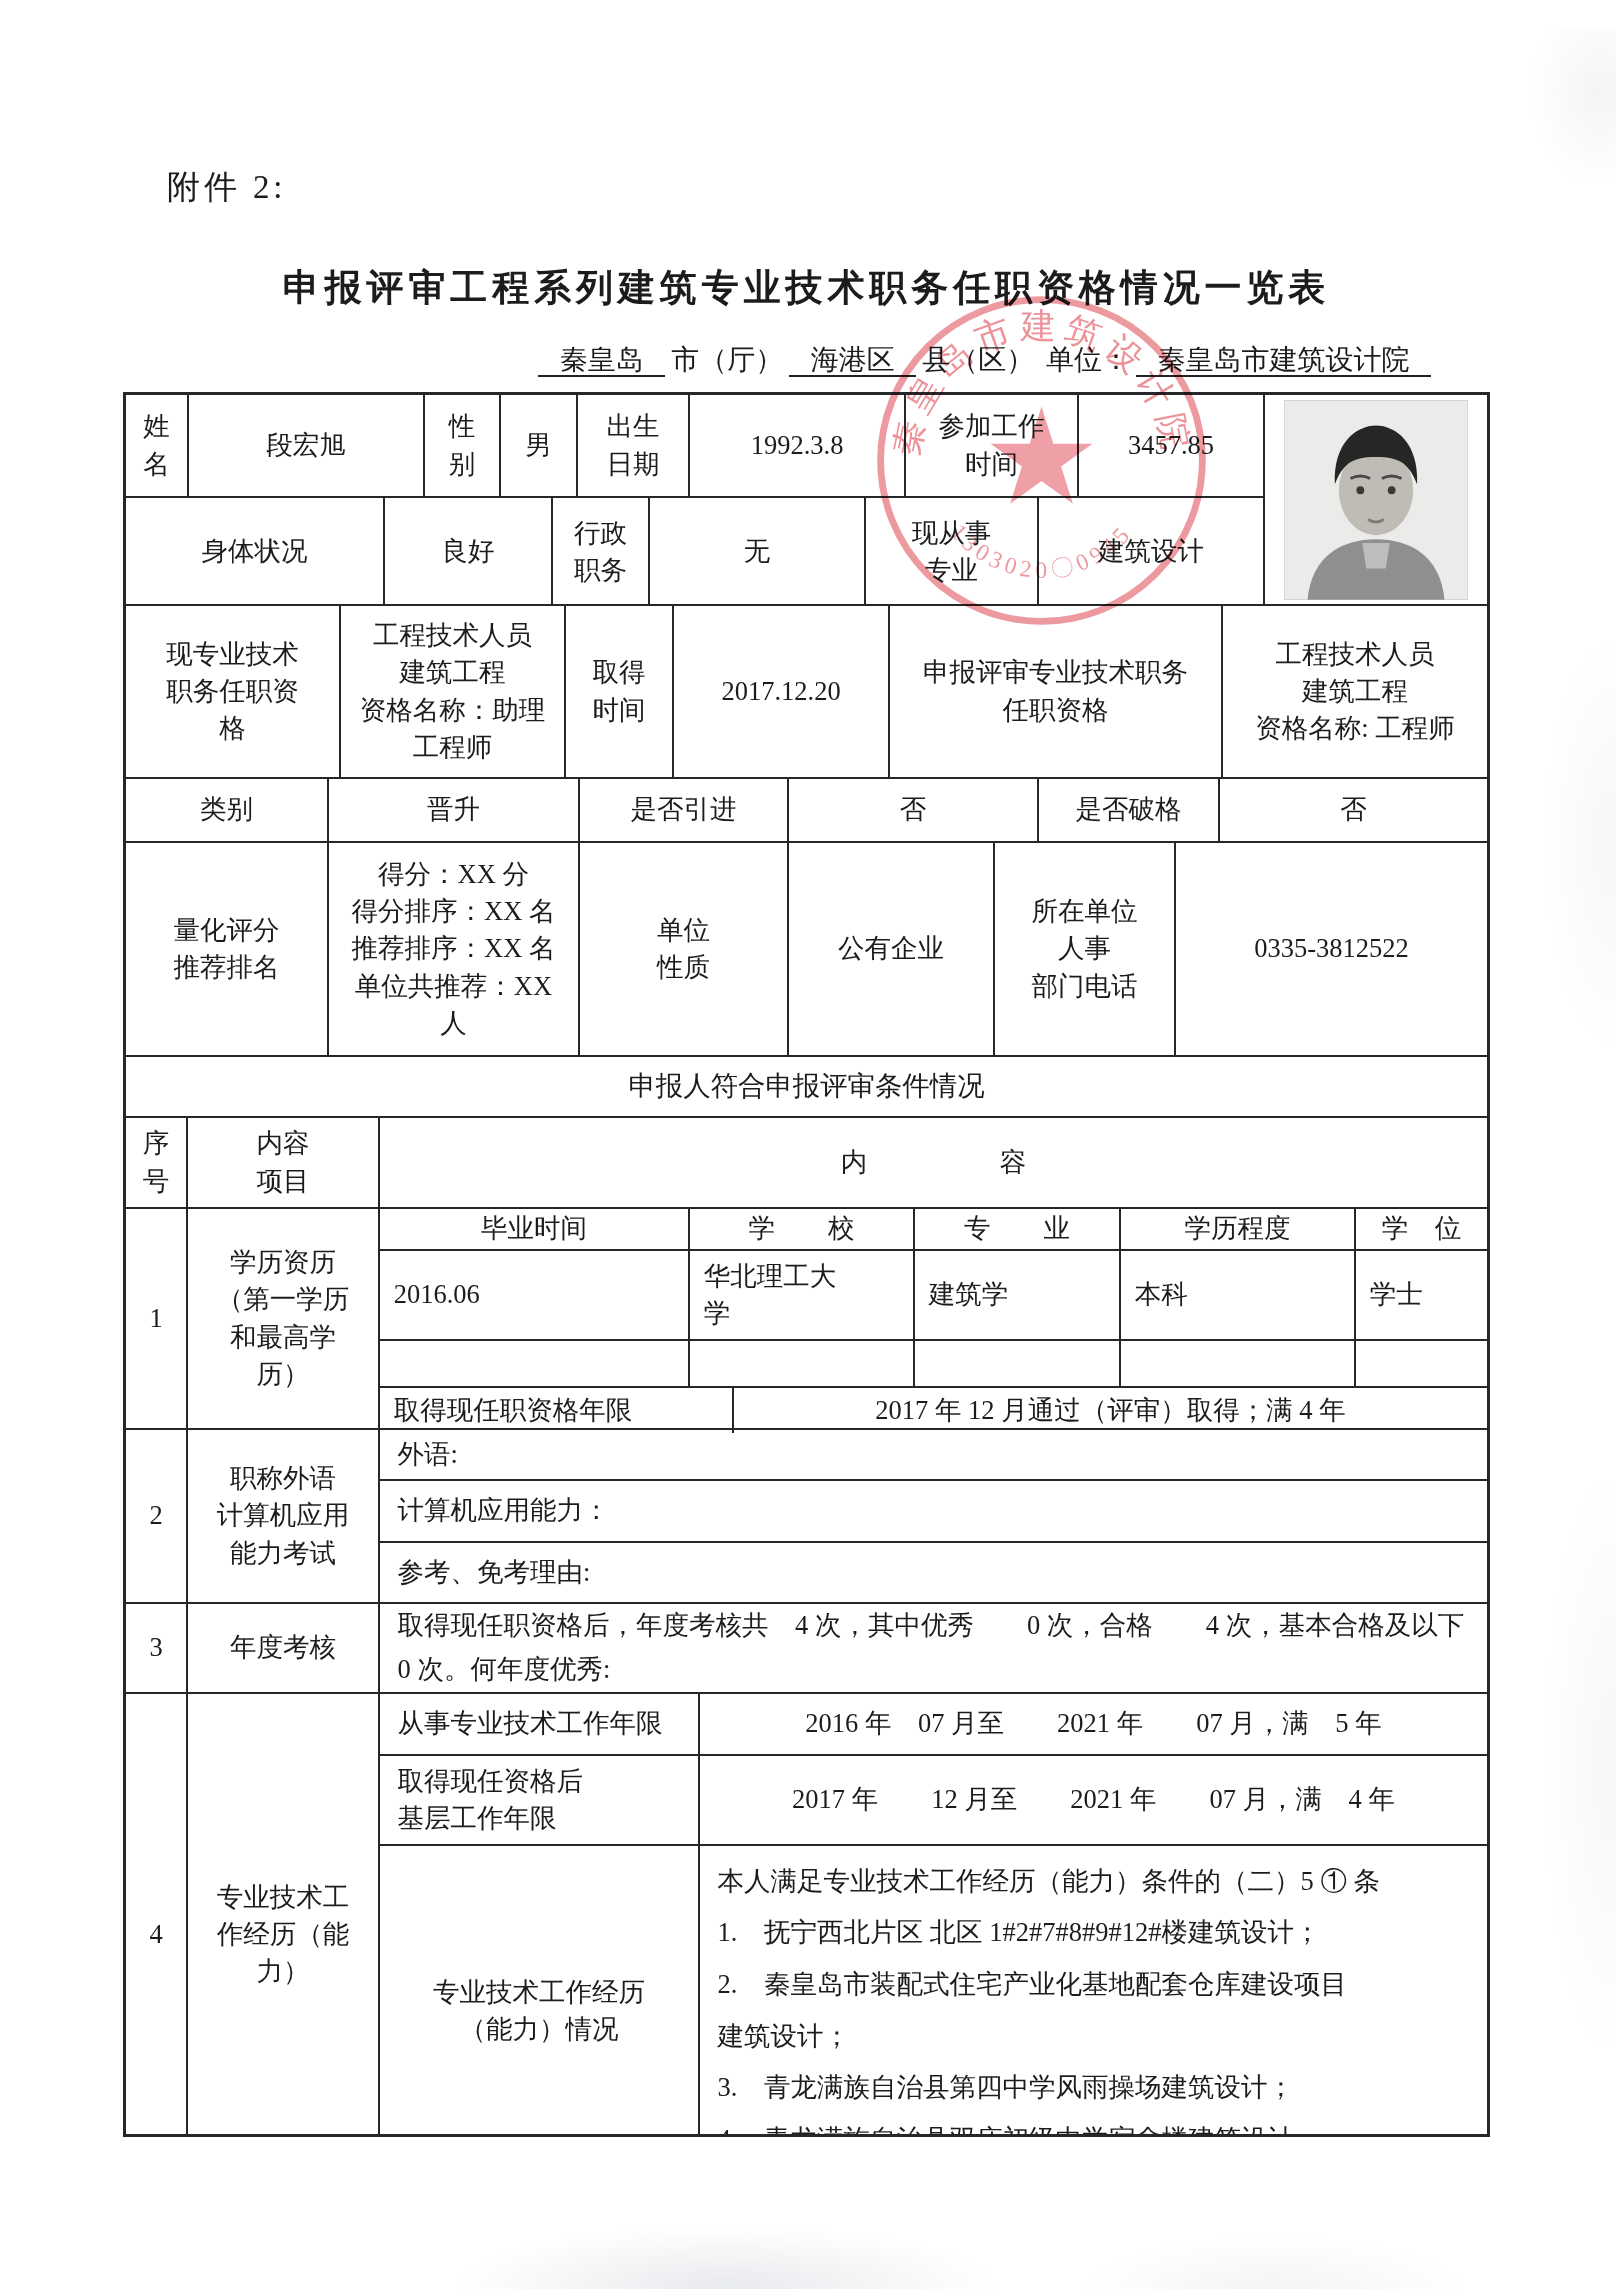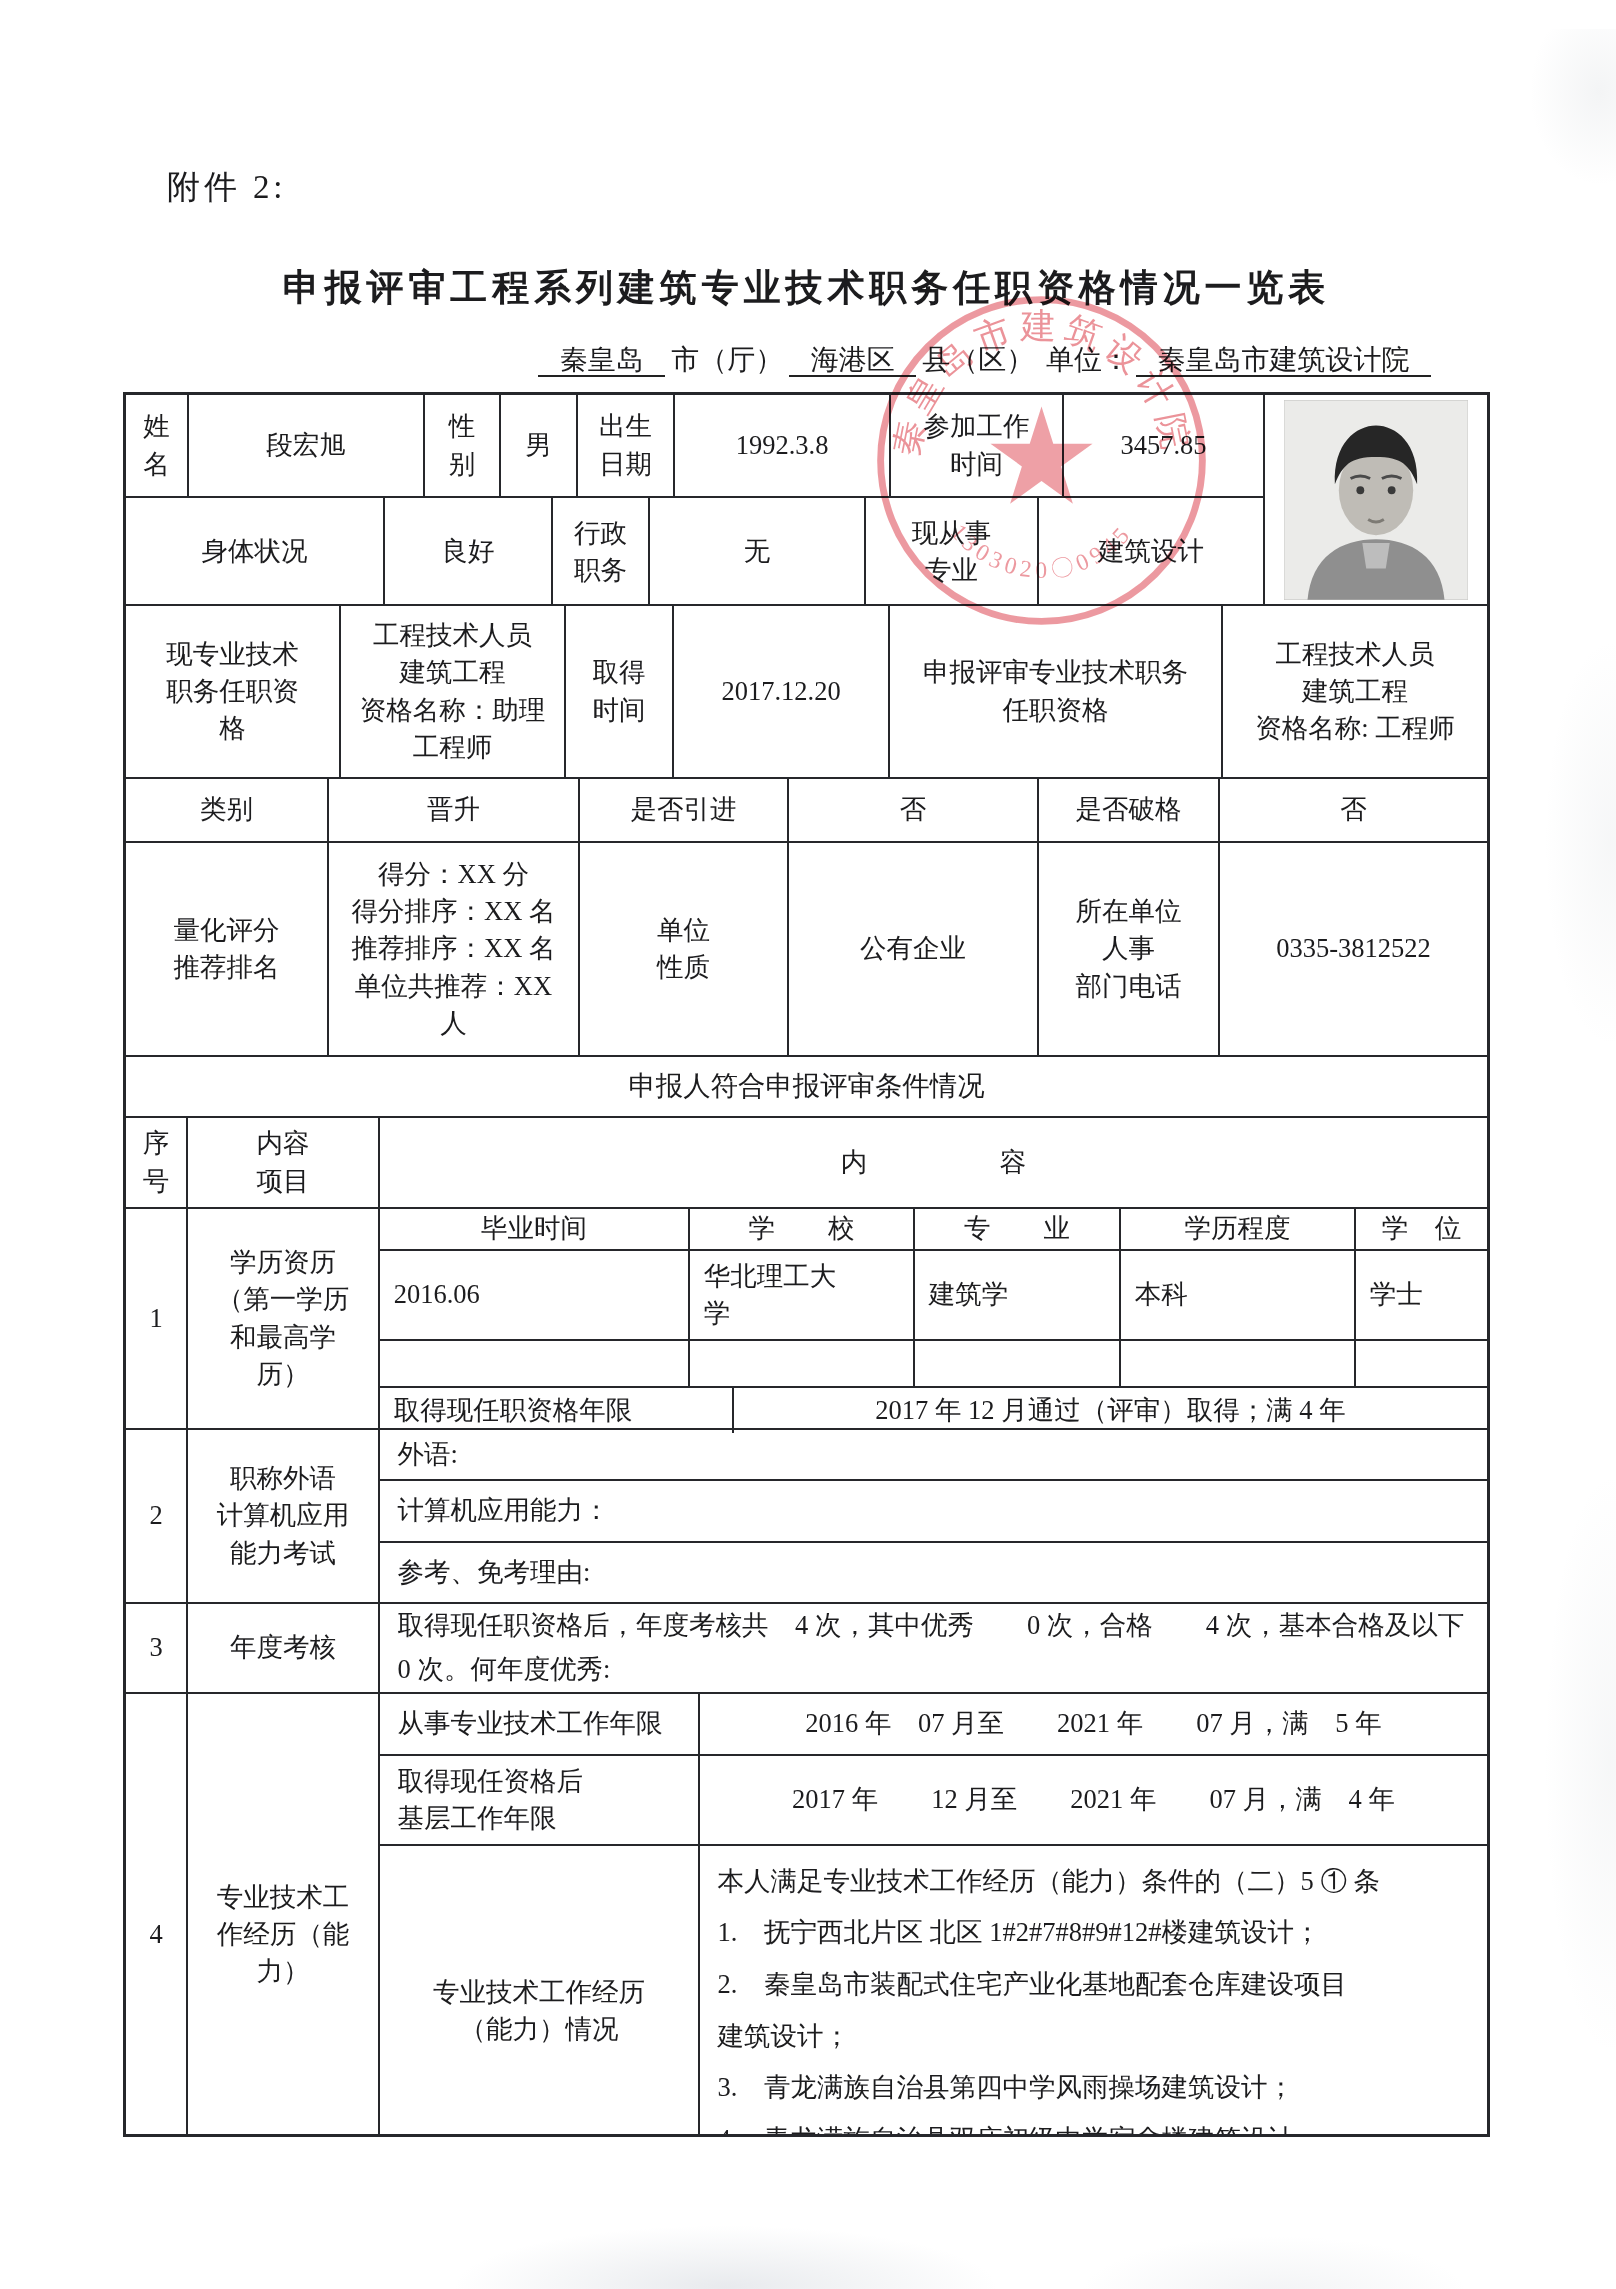--- a/index.html
+++ b/index.html
@@ -60,21 +60,21 @@
 
     <div class="grp" style="height:211px">
       <div class="grp-left" style="width:1137px">
         <div class="row" style="height:103px">
           <div class="c ml" style="width:63px">姓
 名</div>
           <div class="c" style="width:236px">段宏旭</div>
           <div class="c ml" style="width:76px">性
 别</div>
           <div class="c" style="width:77px">男</div>
-          <div class="c ml" style="width:97px">出生
+          <div class="c ml" style="width:112px">出生
 日期</div>
           <div class="c" style="width:216px">1992.3.8</div>
           <div class="c ml" style="width:173px">参加工作
 时间</div>
           <div class="c last">3457.85</div>
         </div>
         <div class="row" style="height:108px">
           <div class="c" style="width:259px">身体状况</div>
           <div class="c" style="width:168px">良好</div>
           <div class="c ml" style="width:97px">行政
@@ -132,21 +132,21 @@
     <div class="row" style="height:214px">
       <div class="c ml" style="width:203px">量化评分
 推荐排名</div>
       <div class="c ml" style="width:251px">得分：XX 分
 得分排序：XX 名
 推荐排序：XX 名
 单位共推荐：XX
 人</div>
       <div class="c ml" style="width:209px">单位
 性质</div>
-      <div class="c" style="width:250px">公有企业</div>
+      <div class="c" style="width:206px">公有企业</div>
       <div class="c ml" style="width:181px">所在单位
 人事
 部门电话</div>
       <div class="c last">0335-3812522</div>
     </div>
 
     <div class="row" style="height:61px">
       <div class="c last" style="font-size:27.4px">申报人符合申报评审条件情况</div>
     </div>
 

